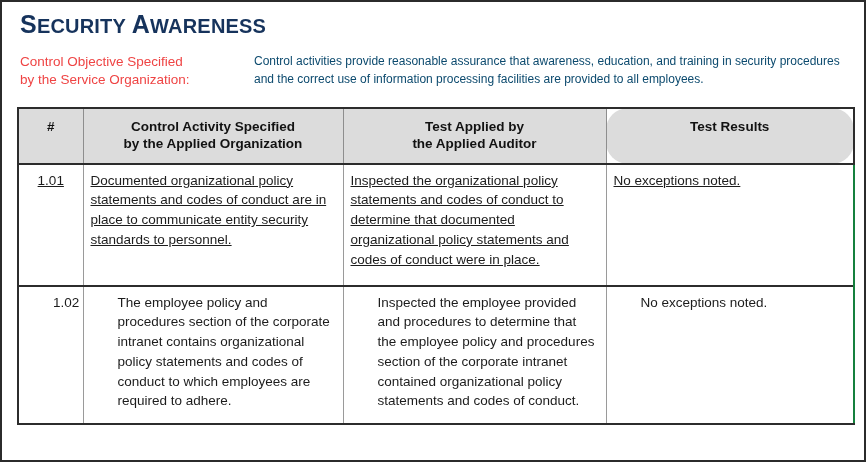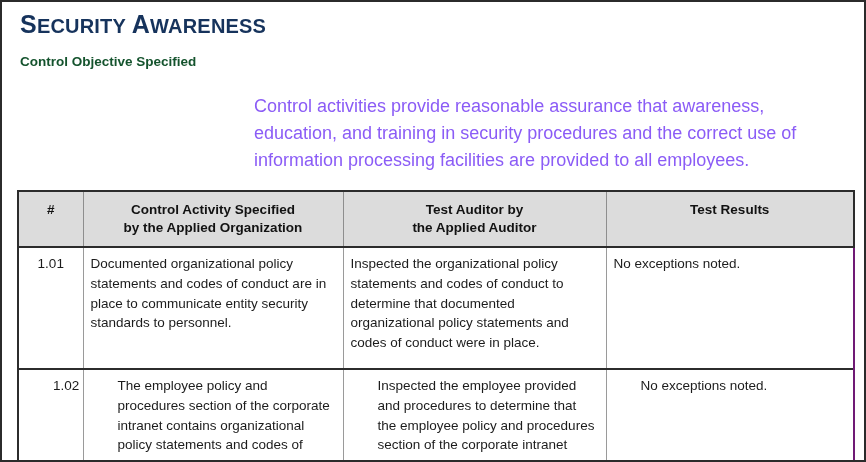--- a/index.html
+++ b/index.html
@@ -40,35 +40,34 @@
     font-size: 20px;
   }
 
   
   .objective {
     display: flex;
     align-items: flex-start;
     margin: 15px 0 0 4px;
   }
   .objective-label {
-    font-weight: bold;
+    font-weight: normal;
     font-size: 13.5px;
     line-height: 1.35;
     width: 230px;
     flex: 0 0 230px;
-    color: #14532d;
+    color: #ef4444;
   }
   .objective-label .l2 { display: block; }
   .objective-text {
-    font-size: 18px;
+    font-size: 12px;
     line-height: 1.48;
-    color: #8b5cf6;
+    color: #0c4a6e;
     flex: 1 1 auto;
     padding-left: 4px;
-    margin-top: 40px;
   }
 
   
   table.ctrl-table {
     border-collapse: collapse;
     table-layout: fixed;
     width: 836px;
     margin: 17px 0 0 1px;
     background: #ffffff;
   }
@@ -84,69 +83,70 @@
     border-top: 2px solid #2c2c2c;
     border-bottom: 2px solid #2c2c2c;
     font-weight: bold;
     font-size: 13.5px;
     line-height: 1.3;
     text-align: center;
     padding: 9px 4px 10px 4px;
     color: #121212;
   }
   table.ctrl-table thead th:first-child { border-left: 2px solid #2c2c2c; }
-  table.ctrl-table thead th:last-child  { border-right: 2px solid #2c2c2c; }
+  table.ctrl-table thead th:last-child  { border-right: 2px solid #2c2c2c; border-radius: 22px; }
   table.ctrl-table thead th .hl2 { display: block; }
 
   table.ctrl-table tbody td {
     font-size: 13.5px;
     line-height: 1.46;
     padding: 6px 7px 10px 7px;
     color: #1c1c1c;
     border-left: 1px solid #9a9a9a;
     border-right: 1px solid #9a9a9a;
     border-top: none;
     border-bottom: none;
   }
   table.ctrl-table tbody td:first-child { border-left: 2px solid #2c2c2c; }
-  table.ctrl-table tbody td:last-child  { border-right: 2px solid #701a75; margin-left: 34px; }
+  table.ctrl-table tbody td:last-child  { border-right: 2px solid #15803d; margin-left: 34px; }
 
   table.ctrl-table tbody tr.row-sep td {
     border-top: 2px solid #2c2c2c;
     padding-left: 34px;
   }
   table.ctrl-table tbody tr:last-child td {
     border-bottom: 2px solid #2c2c2c;
   }
 
   td.col-num {
     text-align: center;
     padding-left: 2px;
     padding-right: 2px;
   }
 
   .c-num    { width: 65px;  }
   .c-act    { width: 260px; }
   .c-test   { width: 263px; }
   .c-result { width: 248px; }
 
-  .row-1 td { height: 122px; }
+  .row-1 td { height: 122px; text-decoration: underline; }
   .row-2 td { height: 138px; }
 </style>
 </head>
 <body>
 
 <div class="page">
   <div class="inner">
 
     <h1 class="section-title"><span class="cap">S</span><span class="sm">ECURITY</span><span class="sm">&nbsp;</span><span class="cap">A</span><span class="sm">WARENESS</span></h1>
 
     <div class="objective">
       <div class="objective-label">
         <span class="l1">Control Objective Specified</span>
+        <span class="l2">by the Service Organization:</span>
       </div>
       <div class="objective-text">Control activities provide reasonable assurance that awareness, education, and training in security procedures and the correct use of information processing facilities are provided to all employees.</div>
     </div>
 
     <table class="ctrl-table">
       <colgroup>
         <col class="c-num">
         <col class="c-act">
         <col class="c-test">
         <col class="c-result">
@@ -154,21 +154,21 @@
       <thead>
         <tr>
           <th>
             <span>#</span>
           </th>
           <th>
             <span>Control Activity Specified</span>
             <span class="hl2">by the Applied Organization</span>
           </th>
           <th>
-            <span>Test Auditor by</span>
+            <span>Test Applied by</span>
             <span class="hl2">the Applied Auditor</span>
           </th>
           <th>
             <span>Test Results</span>
           </th>
         </tr>
       </thead>
       <tbody>
         <tr class="row-1">
           <td class="col-num">1.01</td>

